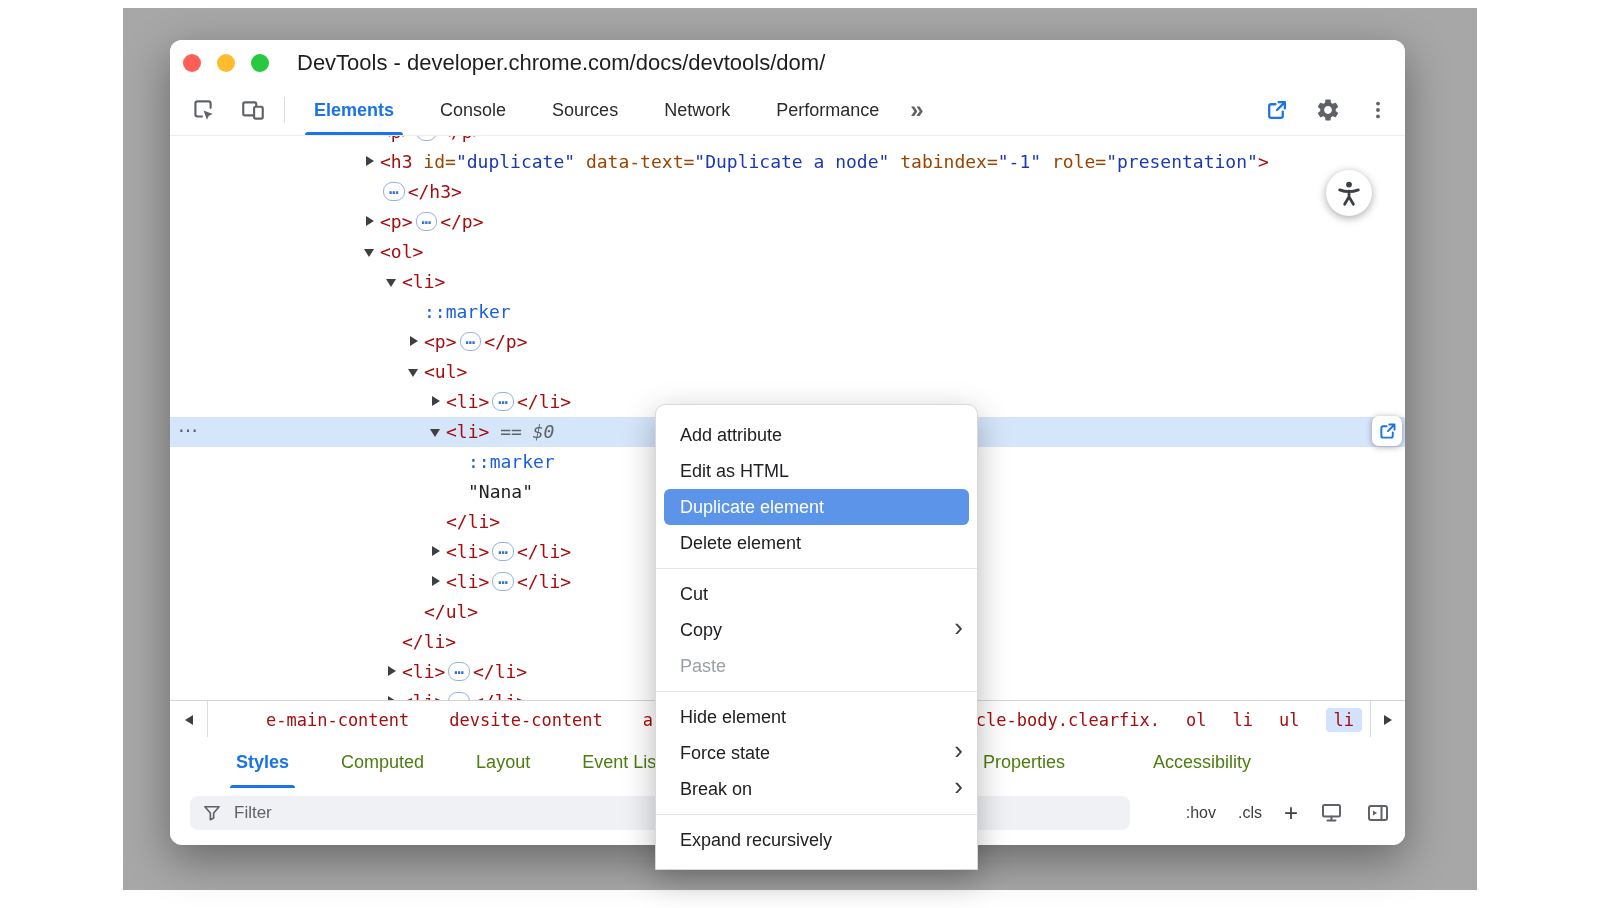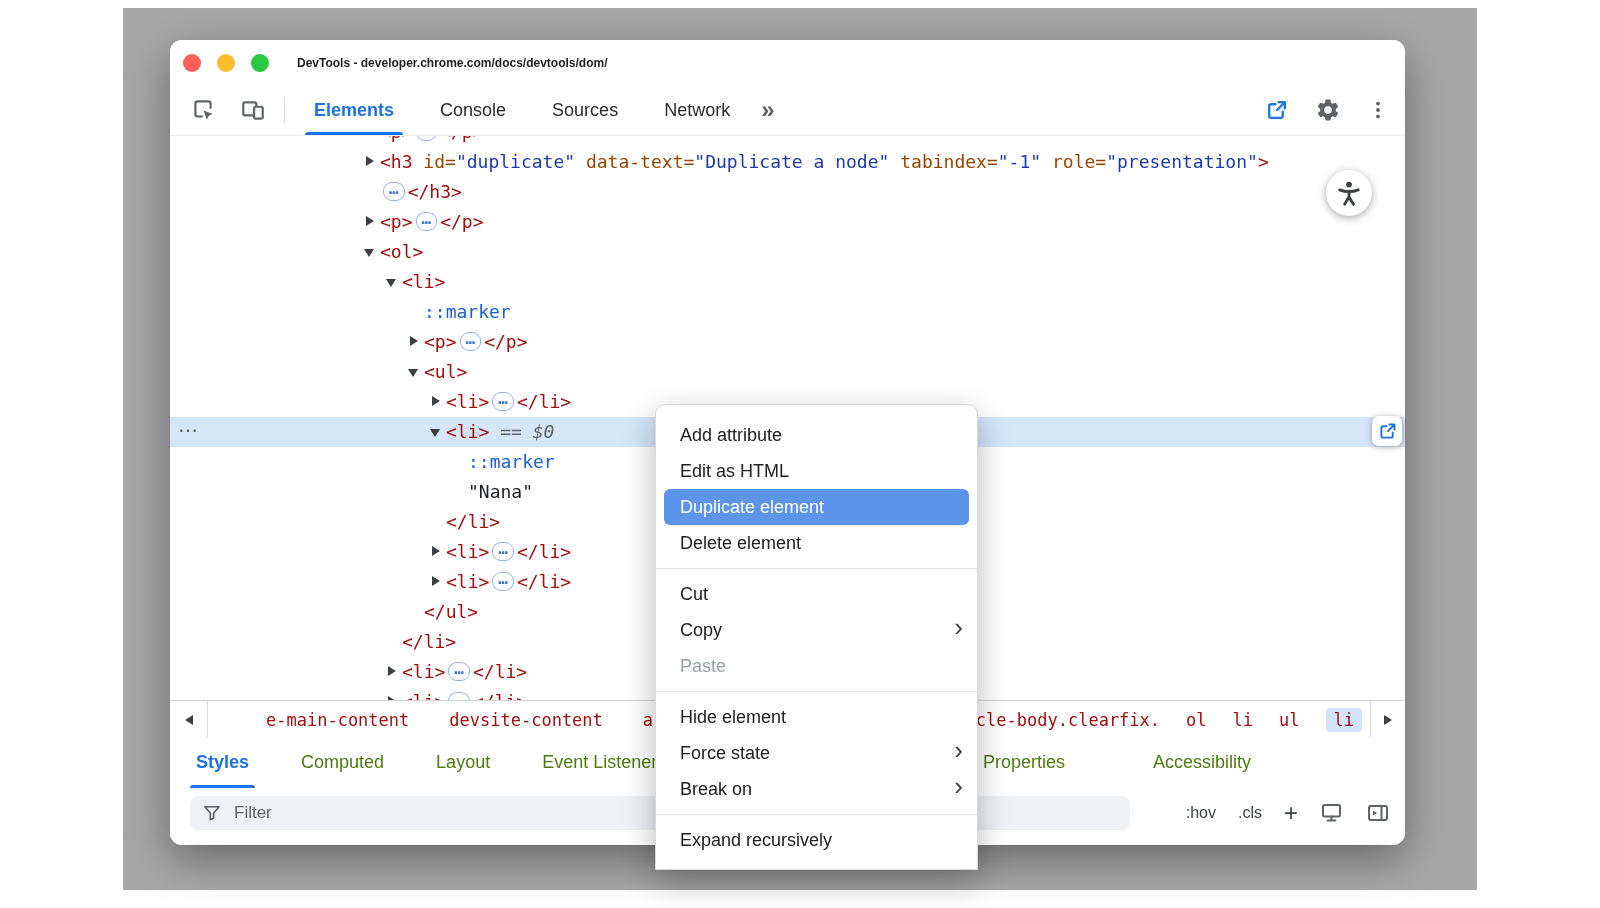--- a/index.html
+++ b/index.html
@@ -7,21 +7,21 @@
   .backdrop{position:absolute;left:123px;top:8px;width:1354px;height:882px;background:var(--backdrop);}
   .window{position:absolute;left:170px;top:40px;width:1235px;height:805px;background:#fff;
     border-radius:12px;box-shadow:0 14px 44px rgba(0,0,0,.38);overflow:hidden;}
   
   .titlebar{position:absolute;top:0;left:0;right:0;height:45px;border-bottom:1px solid #e7e7e7;
     display:flex;align-items:center;background:#fff;}
   .traffic{width:18px;height:18px;border-radius:50%;}
   .t-red{background:var(--traffic-red);margin-left:13px;}
   .t-yellow{background:var(--traffic-yellow);margin-left:16px;}
   .t-green{background:var(--traffic-green);margin-left:16px;}
-  .title{margin-left:28px;font-size:12px;font-weight:700;color:#1f1f1f;}
+  .title{margin-left:28px;font-size:22px;font-weight:400;color:#1f1f1f;}
   
   .toolbar{position:absolute;top:45px;left:0;right:0;height:50px;border-bottom:1px solid #ededed;
     display:flex;align-items:center;background:#fff;}
   .tb-icons-left{display:flex;align-items:center;gap:24px;margin-left:20px;}
   .vdiv{width:1px;height:26px;background:#dadce0;margin-left:18px;}
   .tb-tabs{display:flex;height:100%;margin-left:6px;}
   .tb-tab{padding:0 23px;display:flex;align-items:center;font-size:18px;color:#2b2b2b;position:relative;}
   .tb-tab.selected{color:var(--accent);font-weight:700;}
   .tb-tab.selected::after{content:"";position:absolute;left:14px;right:14px;bottom:0;height:3px;
     background:var(--accent);border-radius:3px 3px 0 0;}
@@ -59,21 +59,21 @@
   .crumb-nav-left{width:37px;height:100%;border-right:1px solid #dcdcdc;display:flex;
     align-items:center;justify-content:center;flex:none;}
   .crumb-nav-right{position:absolute;right:0;top:0;width:34px;height:37px;border-left:1px solid #dcdcdc;
     display:flex;align-items:center;justify-content:center;background:#fff;}
   .tri-l{width:0;height:0;border-right:8px solid #3c4043;border-top:5px solid transparent;border-bottom:5px solid transparent;}
   .tri-r{width:0;height:0;border-left:8px solid #3c4043;border-top:5px solid transparent;border-bottom:5px solid transparent;}
   .crumbs-left{display:flex;gap:40px;margin-left:20px;white-space:nowrap;}
   .crumbs-right{position:absolute;right:43px;display:flex;gap:26px;align-items:center;white-space:nowrap;}
   .crumb.selected{background:var(--crumb-bg);border-radius:4px;padding:2px 8px;}
   
-  .tabsbar{position:absolute;left:0;right:0;top:697px;height:51px;border-bottom:1px solid #ededed;background:#fff;}
+  .tabsbar{position:absolute;left:0;right:0;top:697px;height:51px;border-bottom:1px solid #ededed;background:#fff;padding-left:40px;}
   .tabs-left{display:flex;height:100%;}
   .tabs-right{position:absolute;left:787px;top:0;display:flex;height:100%;gap:36px;}
   .s-tab{padding:0 26px;display:flex;align-items:center;font-size:18px;color:#4d7c0f;position:relative;}
   .s-tab.selected{color:var(--accent);font-weight:700;}
   .s-tab.selected::after{content:"";position:absolute;left:20px;right:20px;bottom:0;height:3px;
     background:var(--accent);border-radius:3px 3px 0 0;}
   
   .filterbar{position:absolute;left:0;right:0;top:748px;height:50px;background:#fff;}
   .filter-wrap{position:absolute;left:20px;top:8px;width:940px;height:34px;background:#eff1f4;
     border-radius:8px;display:flex;align-items:center;}
@@ -122,20 +122,21 @@
           <rect x="13" y="9" width="8" height="11" rx="1.5" fill="#fff" stroke="#5f6368" stroke-width="2"></rect>
         </svg>
       </span>
     </div>
     <span class="vdiv"></span>
     <div class="tb-tabs">
         <div class="tb-tab selected">Elements</div>
         <div class="tb-tab">Console</div>
         <div class="tb-tab">Sources</div>
         <div class="tb-tab">Network</div>
+        <div class="tb-tab">Performance</div>
       </div>
     <span class="tb-more">»</span>
     <div class="tb-icons-right">
       <span>
         <svg width="25" height="25" viewBox="0 0 24 24">
           <path d="M18 13 v4 a2 2 0 0 1 -2 2 H7 a2 2 0 0 1 -2 -2 V8 a2 2 0 0 1 2 -2 h4" fill="none" stroke="#1a73e8" stroke-width="2.2" stroke-linecap="round"></path>
           <path d="M14 4 h6 v6 M20 4 L12.5 11.5" fill="none" stroke="#1a73e8" stroke-width="2.2" stroke-linecap="round" stroke-linejoin="round"></path>
         </svg>
       </span>
       <span>

